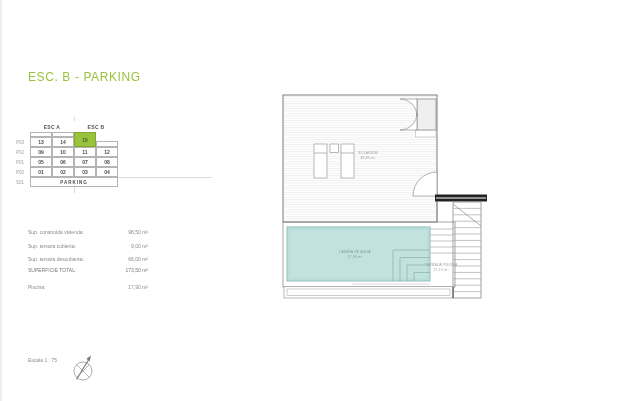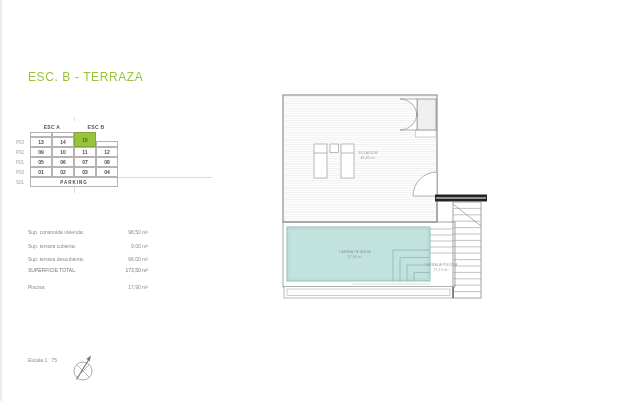--- a/index.html
+++ b/index.html
@@ -56,21 +56,21 @@
   
   .plan-svg{position:absolute;left:0;top:0;}
   .plan-text{font-family:"Liberation Sans",sans-serif;font-size:3.4px;fill:#9a9a9a;letter-spacing:0.2px;}
   .pool-text{fill:#7f9a98;}
 </style>
 </head>
 <body>
 
 <div class="page-edge"></div>
 
-<div class="sheet-title">ESC. B - TERRAZA</div>
+<div class="sheet-title">ESC. B - PARKING</div>
 
 <div class="guide-v"></div>
 <div class="guide-h"></div>
 
 <div class="unit-table">
   <div class="hdr hdr-a">ESC A</div>
   <div class="hdr hdr-b">ESC B</div>
 
   <div class="cell strip" style="grid-column:2"></div>
   <div class="cell strip" style="grid-column:3"></div>

